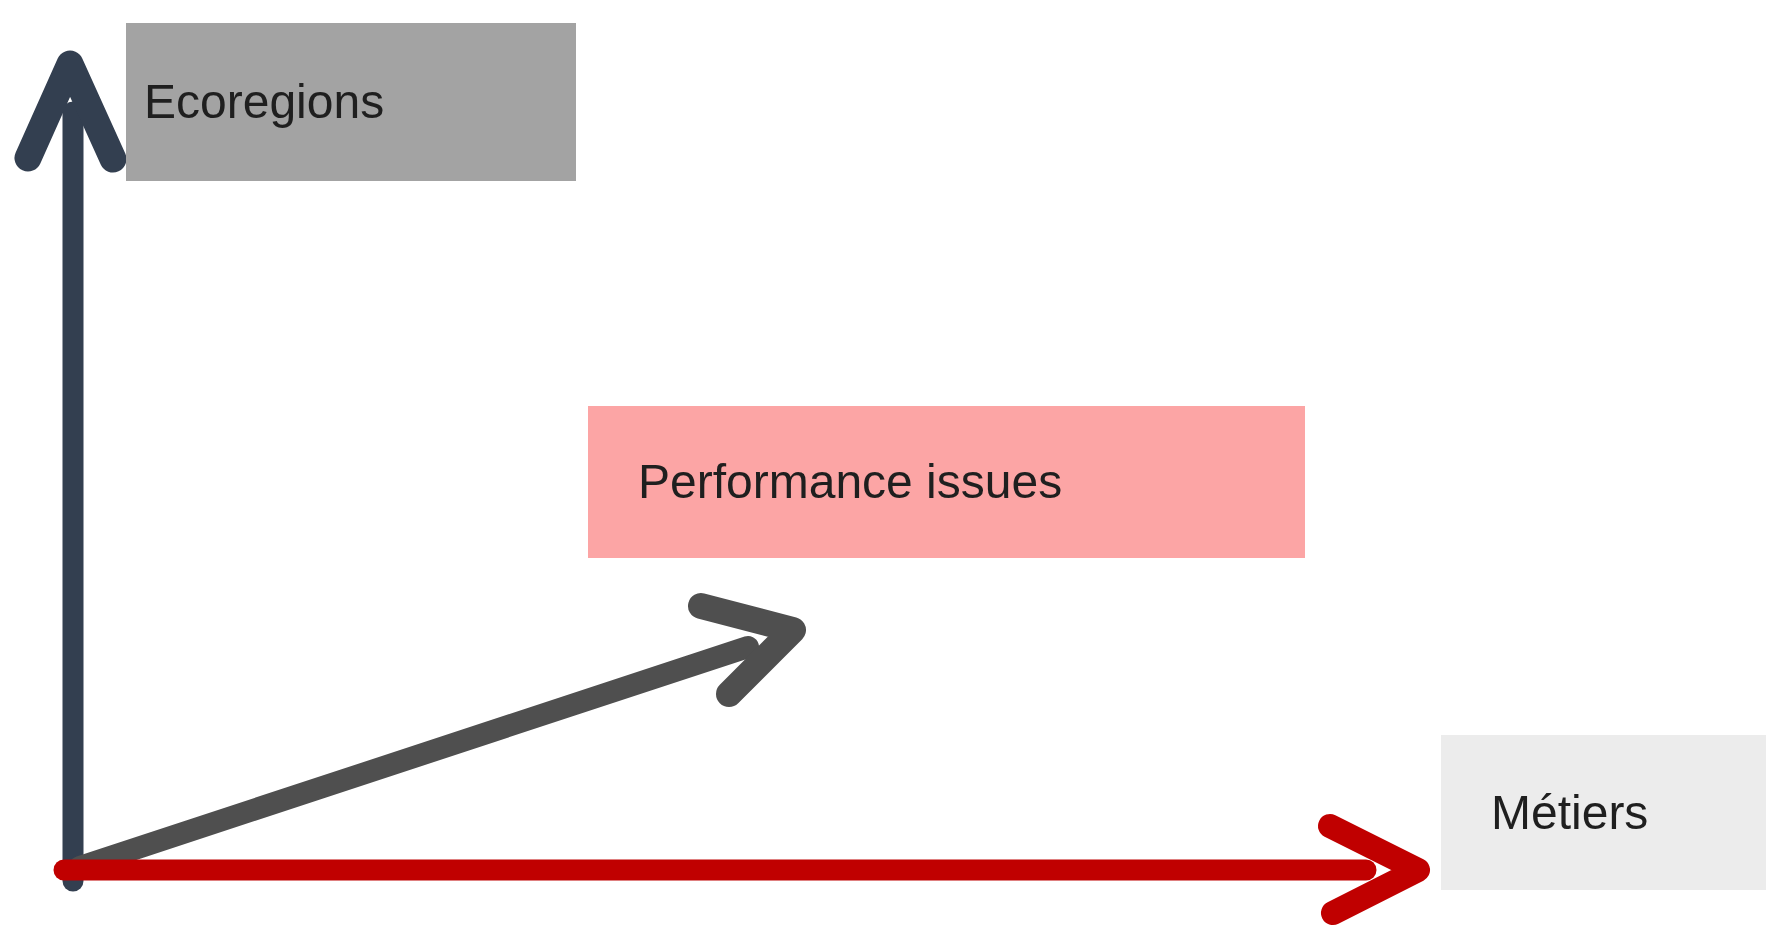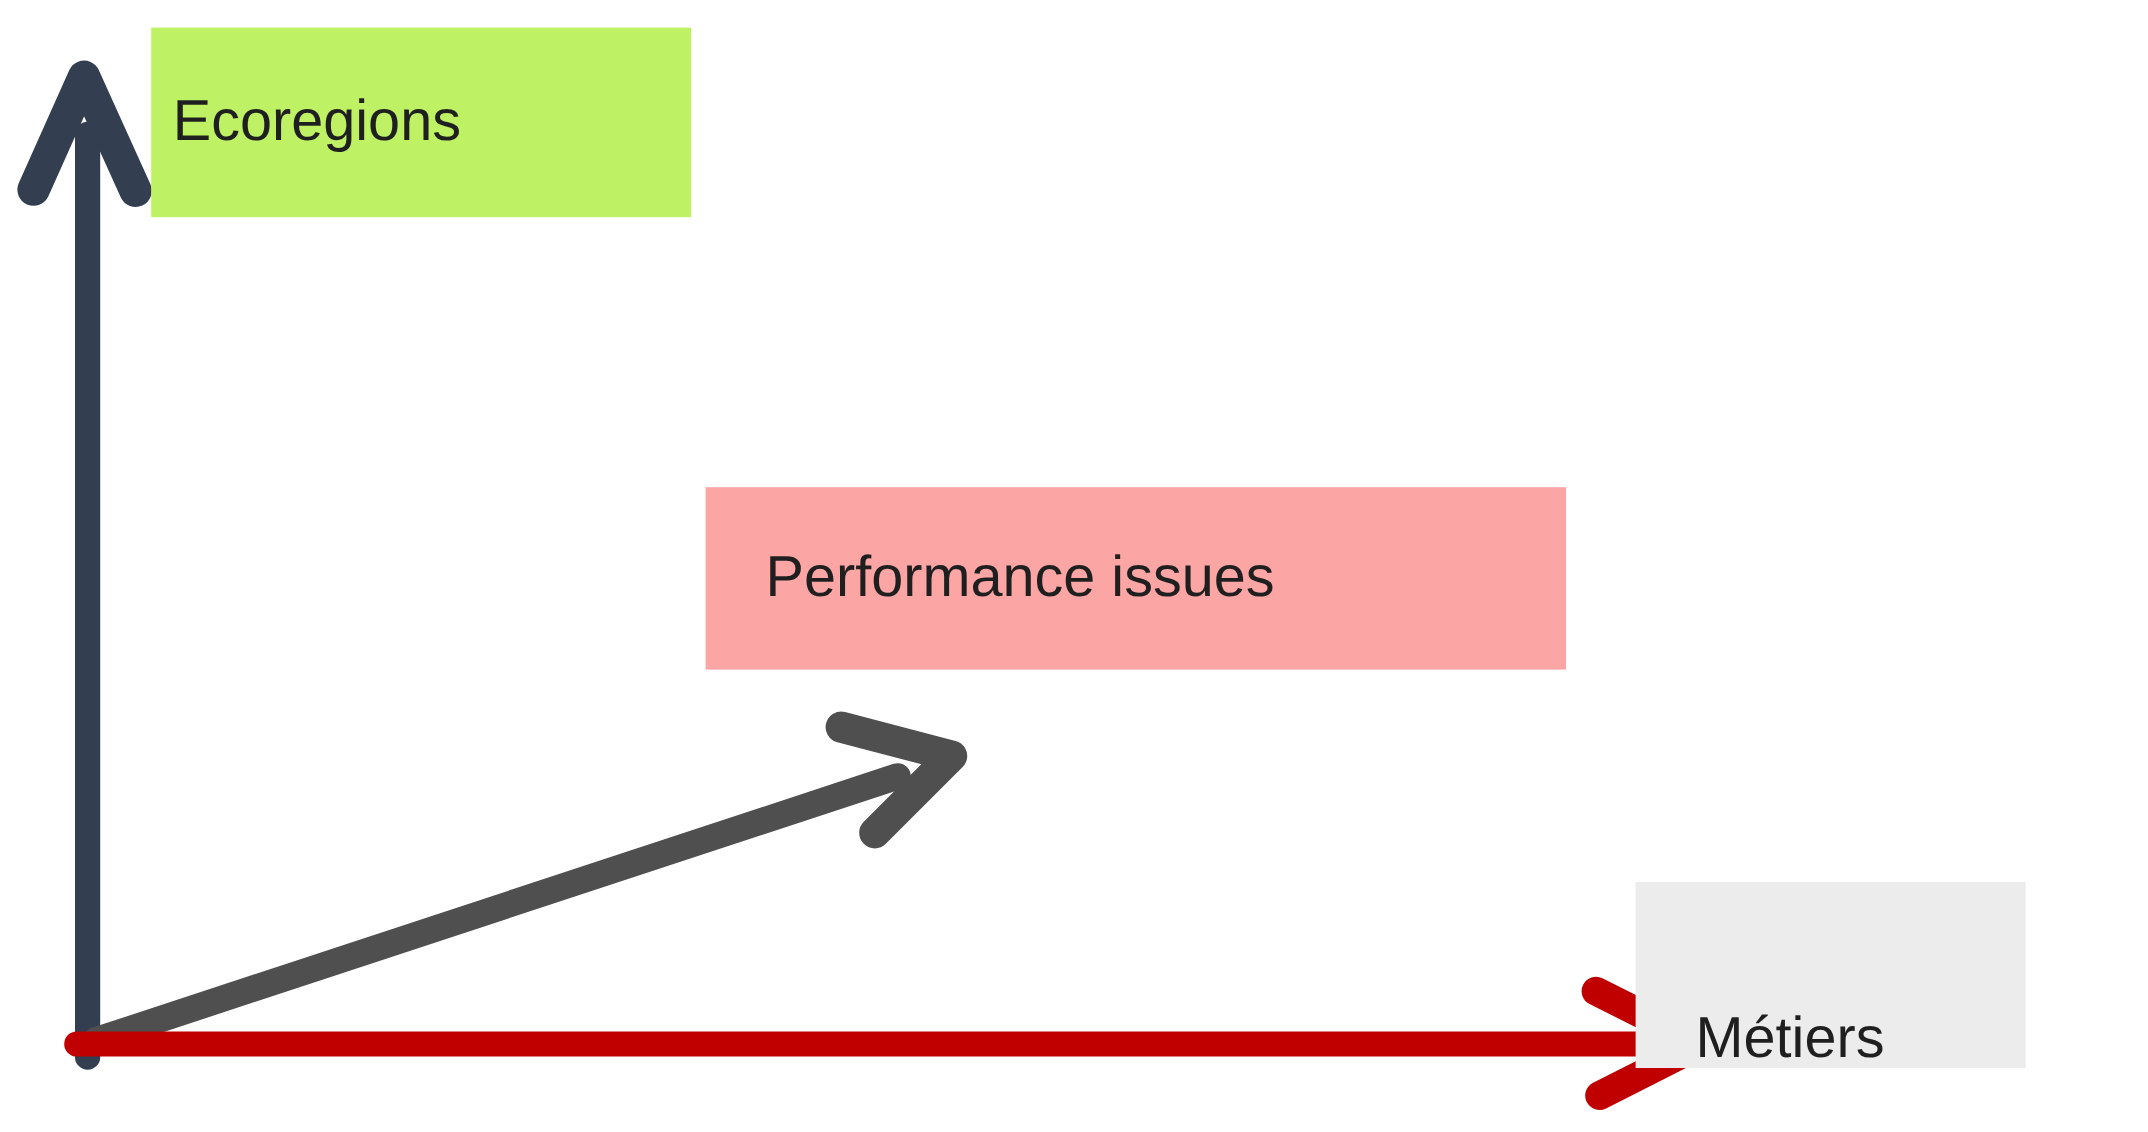--- a/index.html
+++ b/index.html
@@ -35,21 +35,21 @@
     box-sizing: border-box;
     padding-left: 50px;
     background: #ececec; 
     color: #1f1f1f;
     font-size: 48px;
     line-height: 1;
     white-space: nowrap;
   }
   .box-ecoregions  { left: 126px;  top: 23px;  width: 450px; height: 158px; }
   .box-performance { left: 588px;  top: 406px; width: 717px; height: 152px; }
-  .box-metiers     { left: 1363px; top: 735px; width: 325px; height: 155px; align-items: flex-end; }
+  .box-metiers     { left: 1441px; top: 735px; width: 325px; height: 155px; }
 </style>
 </head>
 <body>
 
 <div class="canvas">
 
   <svg class="arrow-layer" viewBox="0 0 1790 943" aria-hidden="true">
 
     <g>
       <line class="shaft" x1="73" y1="881" x2="73" y2="112" stroke-width="21" stroke="#333F50"></line>
@@ -60,21 +60,21 @@
       <line class="shaft" x1="80" y1="867" x2="748" y2="647" stroke-width="22" stroke="#4F4F4F"></line>
       <polyline class="head" points="701,606 793,630 729,694" stroke-width="26" stroke="#4F4F4F"></polyline>
     </g>
 
     <g>
       <line class="shaft" x1="64" y1="870" x2="1366" y2="870" stroke-width="21" stroke="#C00000"></line>
       <polyline class="head" points="1330,826 1418,870 1333,913" stroke-width="24" stroke="#C00000"></polyline>
     </g>
   </svg>
 
-  <div class="label-box box-ecoregions" style="background-color: #bef264; color: rgb(31, 31, 31); padding-left: 18px;">
+  <div class="label-box box-ecoregions" style="background-color: #a3a3a3; color: rgb(31, 31, 31); padding-left: 18px;">
     <span>Ecoregions</span>
   </div>
 
   <div class="label-box box-performance" style="background-color: #fca5a5; color: rgb(31, 31, 31);">
     <span>Performance issues</span>
   </div>
 
   <div class="label-box box-metiers" style="background-color: rgb(236, 236, 236); color: rgb(31, 31, 31);">
     <span>Métiers</span>
   </div>

